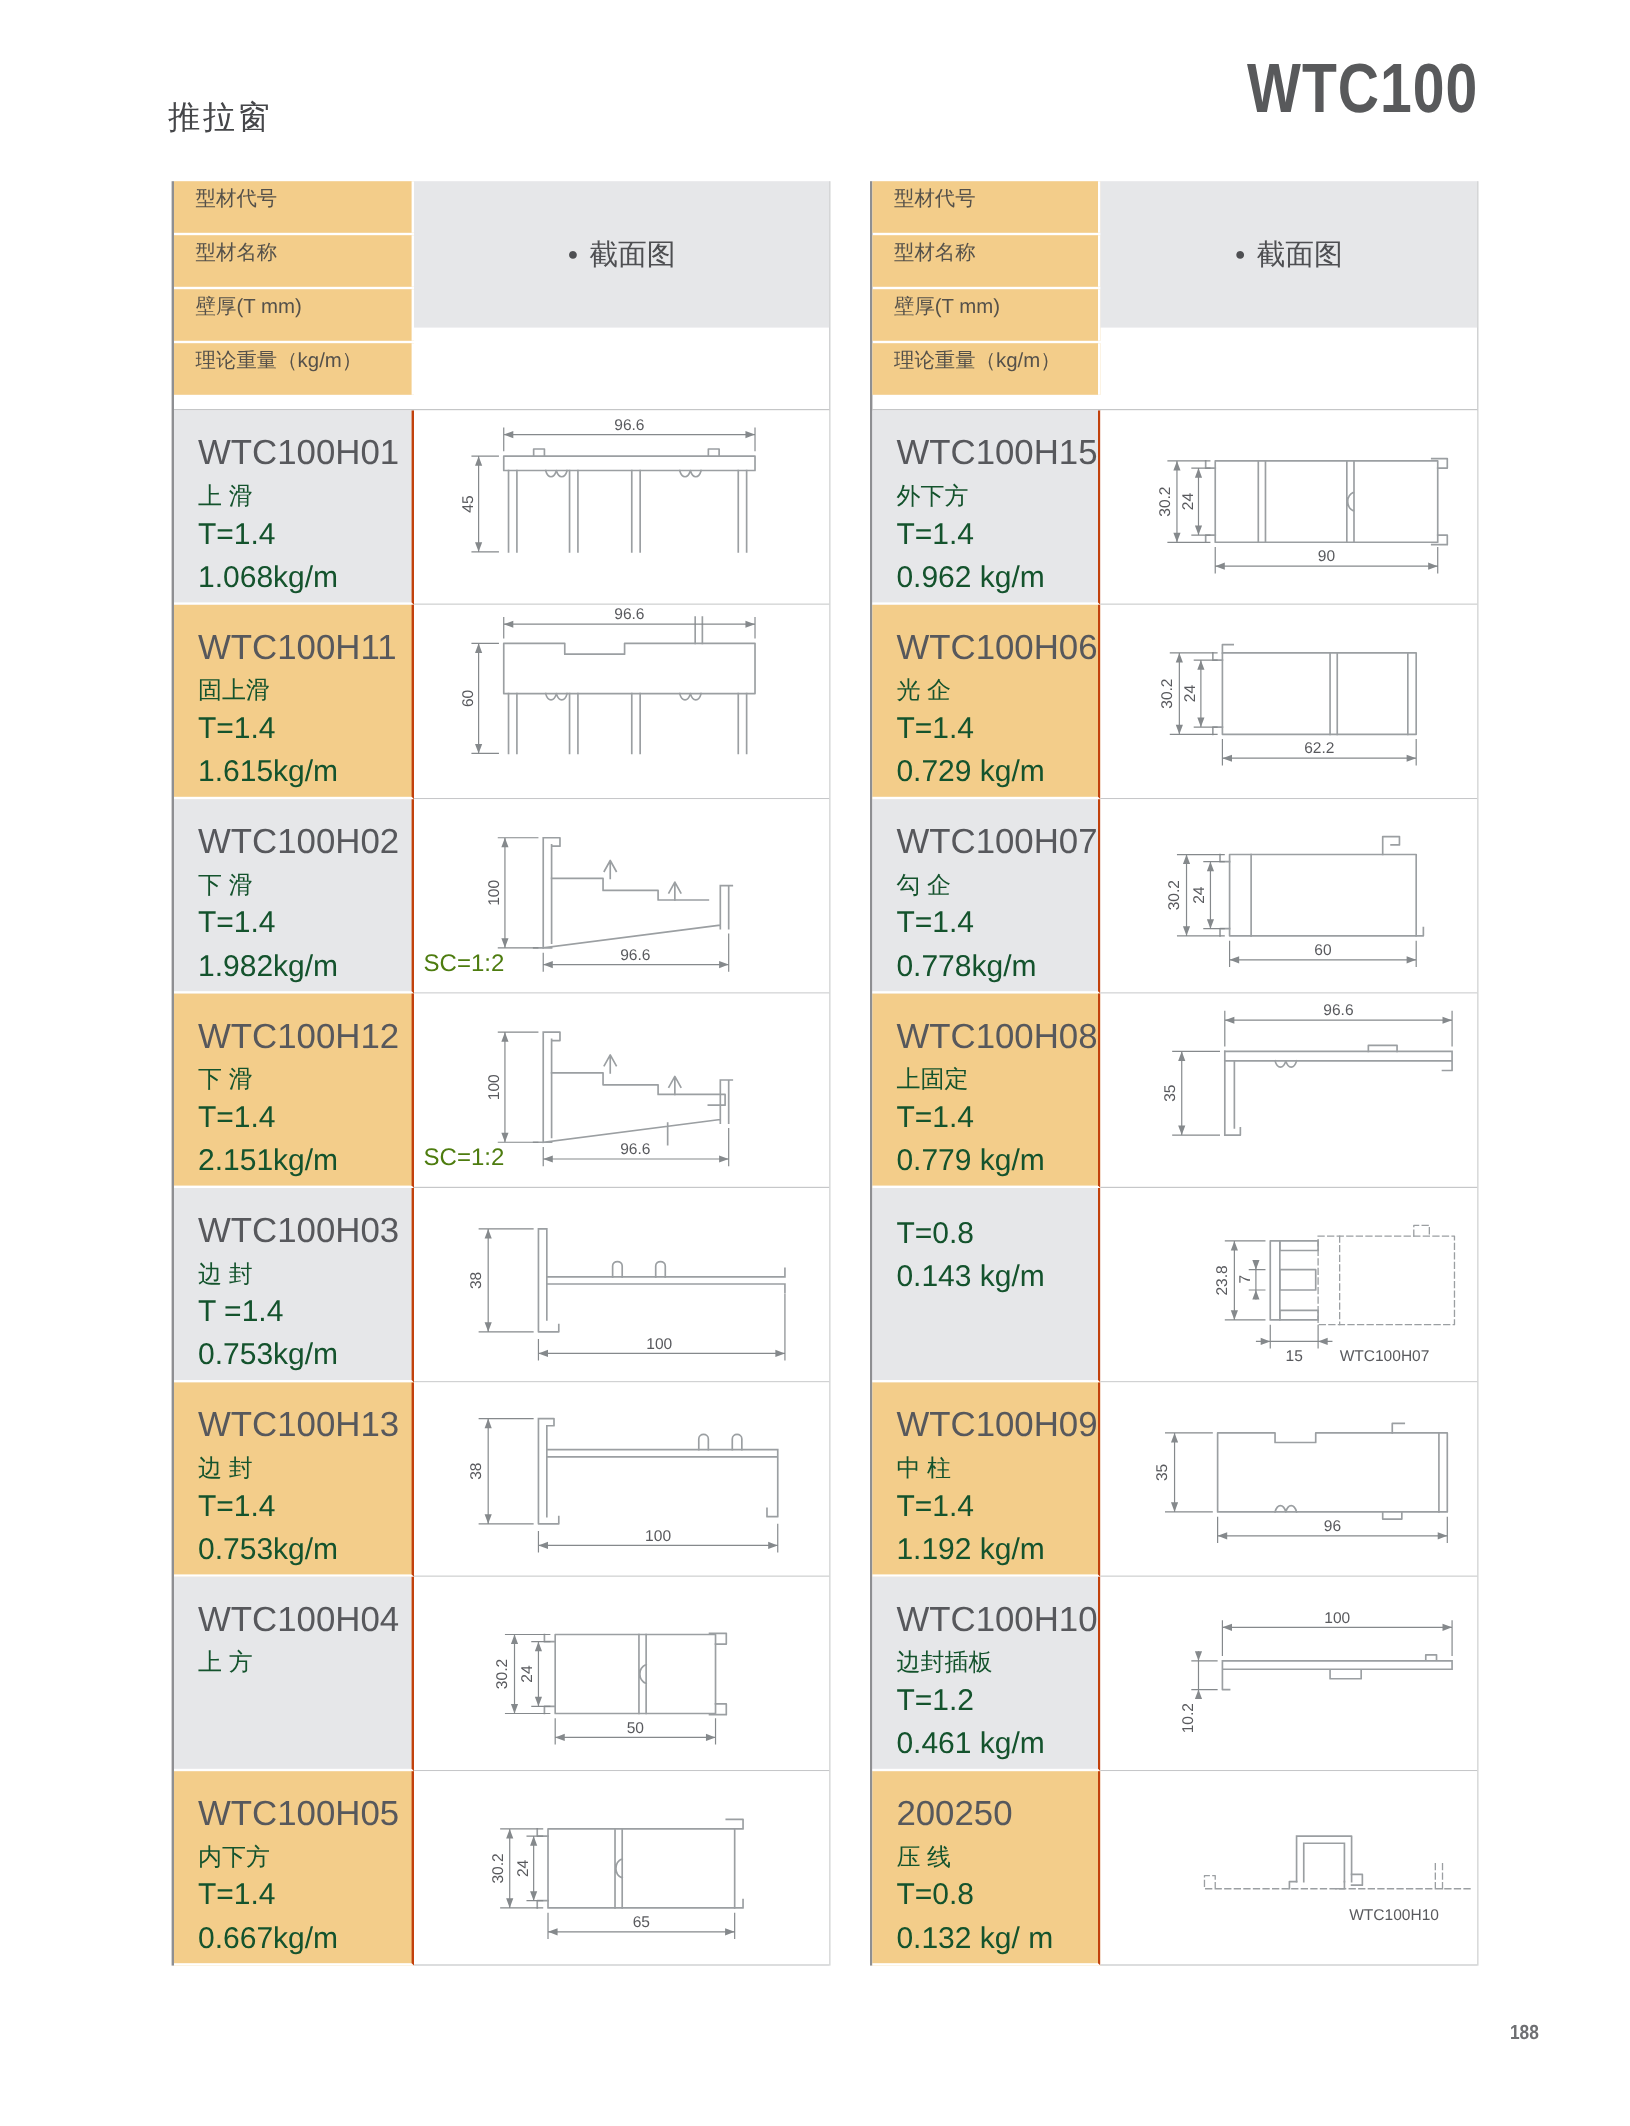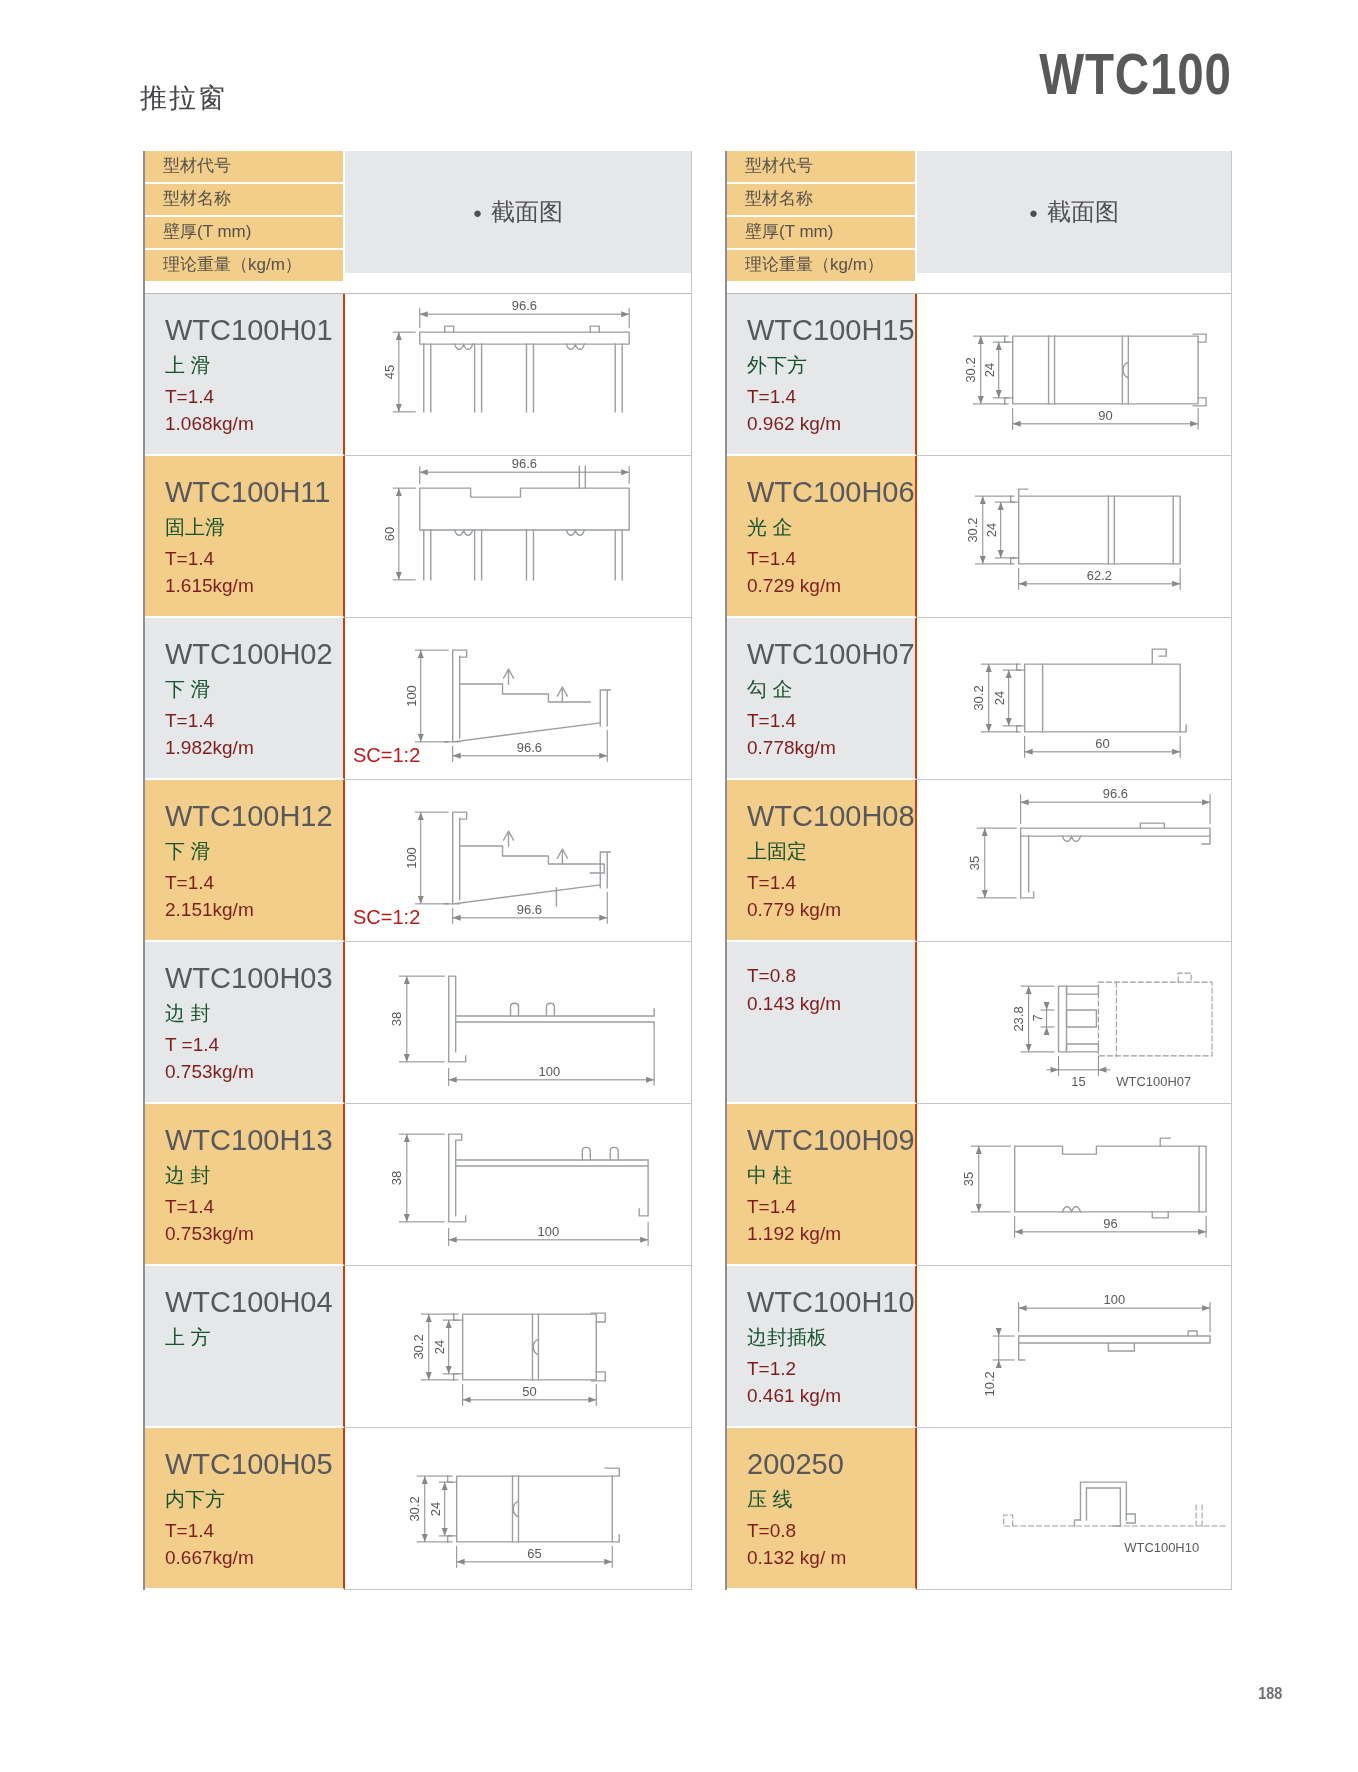--- a/index.html
+++ b/index.html
@@ -12,37 +12,37 @@
   .page-num { position:absolute; right:76px; top:1684px; font-size:17px; font-weight:700; color:#6e6f72; transform:scaleX(0.85); transform-origin:right center; }
 
   .ptable { position:absolute; top:151px; border-left:2px solid #8e8f92; border-right:1px solid #c6c7c9; background:#fff; }
   .t-left { left:143px; width:549px; }
   .t-right { left:725px; width:507px; }
 
   .thead { display:flex; border-bottom:1px solid #b7b8ba; }
   .thead-labels { display:flex; flex-direction:column; }
   .t-left .thead-labels { width:200px; }
   .t-right .thead-labels { width:190px; }
-  .hcell { height:31px; line-height:29px; background:#f3cd8a; padding-left:18px; font-size:17px; color:#55514a; margin-bottom:2px; border-right:2px solid #fff; }
+  .hcell { height:43px; line-height:29px; background:#f3cd8a; padding-left:18px; font-size:17px; color:#55514a; margin-bottom:2px; border-right:2px solid #fff; }
   .hcell:last-child { margin-bottom:12px; }
   .thead-section { flex:1; height:122px; background:#e6e7e9; display:flex; align-items:center; justify-content:center; font-size:24px; color:#4e4f52; }
   .bullet { font-size:15px; margin-right:9px; color:#4e4f52; }
 
   .trow { display:flex; height:162px; }
   .lcell { display:flex; flex-direction:column; justify-content:space-between; padding:20px 0 16px 20px; border-right:2px solid #c2410c; border-bottom:2px solid #fff; }
   .t-left .lcell { width:200px; }
   .t-right .lcell { width:190px; }
   .bg-gray { background:#e6e7e9; }
   .bg-orange { background:#f3cd8a; }
   .pcode { font-size:29px; color:#57585c; }
   .pname { font-size:20px; color:#14532d; margin-top:5px; }
-  .spec { font-size:19px; color:#7f1d1d; line-height:1.45; }
+  .spec { font-size:25px; color:#14532d; line-height:1.45; }
   .dcell { flex:1; position:relative; background:#fff; border-bottom:1px solid #c6c7c9; }
   .dcell svg { position:absolute; left:0; top:0; width:100%; height:100%; }
-  .scale-note { position:absolute; left:8px; bottom:12px; font-size:20px; color:#b91c1c; }
+  .scale-note { position:absolute; left:8px; bottom:12px; font-size:20px; color:#4d7c0f; }
 
   .prof { fill:none; stroke:#9b9fa2; stroke-width:1.4; stroke-linejoin:round; stroke-linecap:square; }
   .dim { fill:none; stroke:#85898c; stroke-width:1; }
   .arr { fill:#85898c; stroke:none; }
   .dash { stroke-dasharray:5 3; stroke-width:1.1; }
   svg text { font-family:"Liberation Sans", sans-serif; }
   .dimt { fill:#595a5e; font-size:13px; text-anchor:middle; }
   .reft { fill:#595a5e; font-size:13px; text-anchor:start; }
 </style>
 </head>

